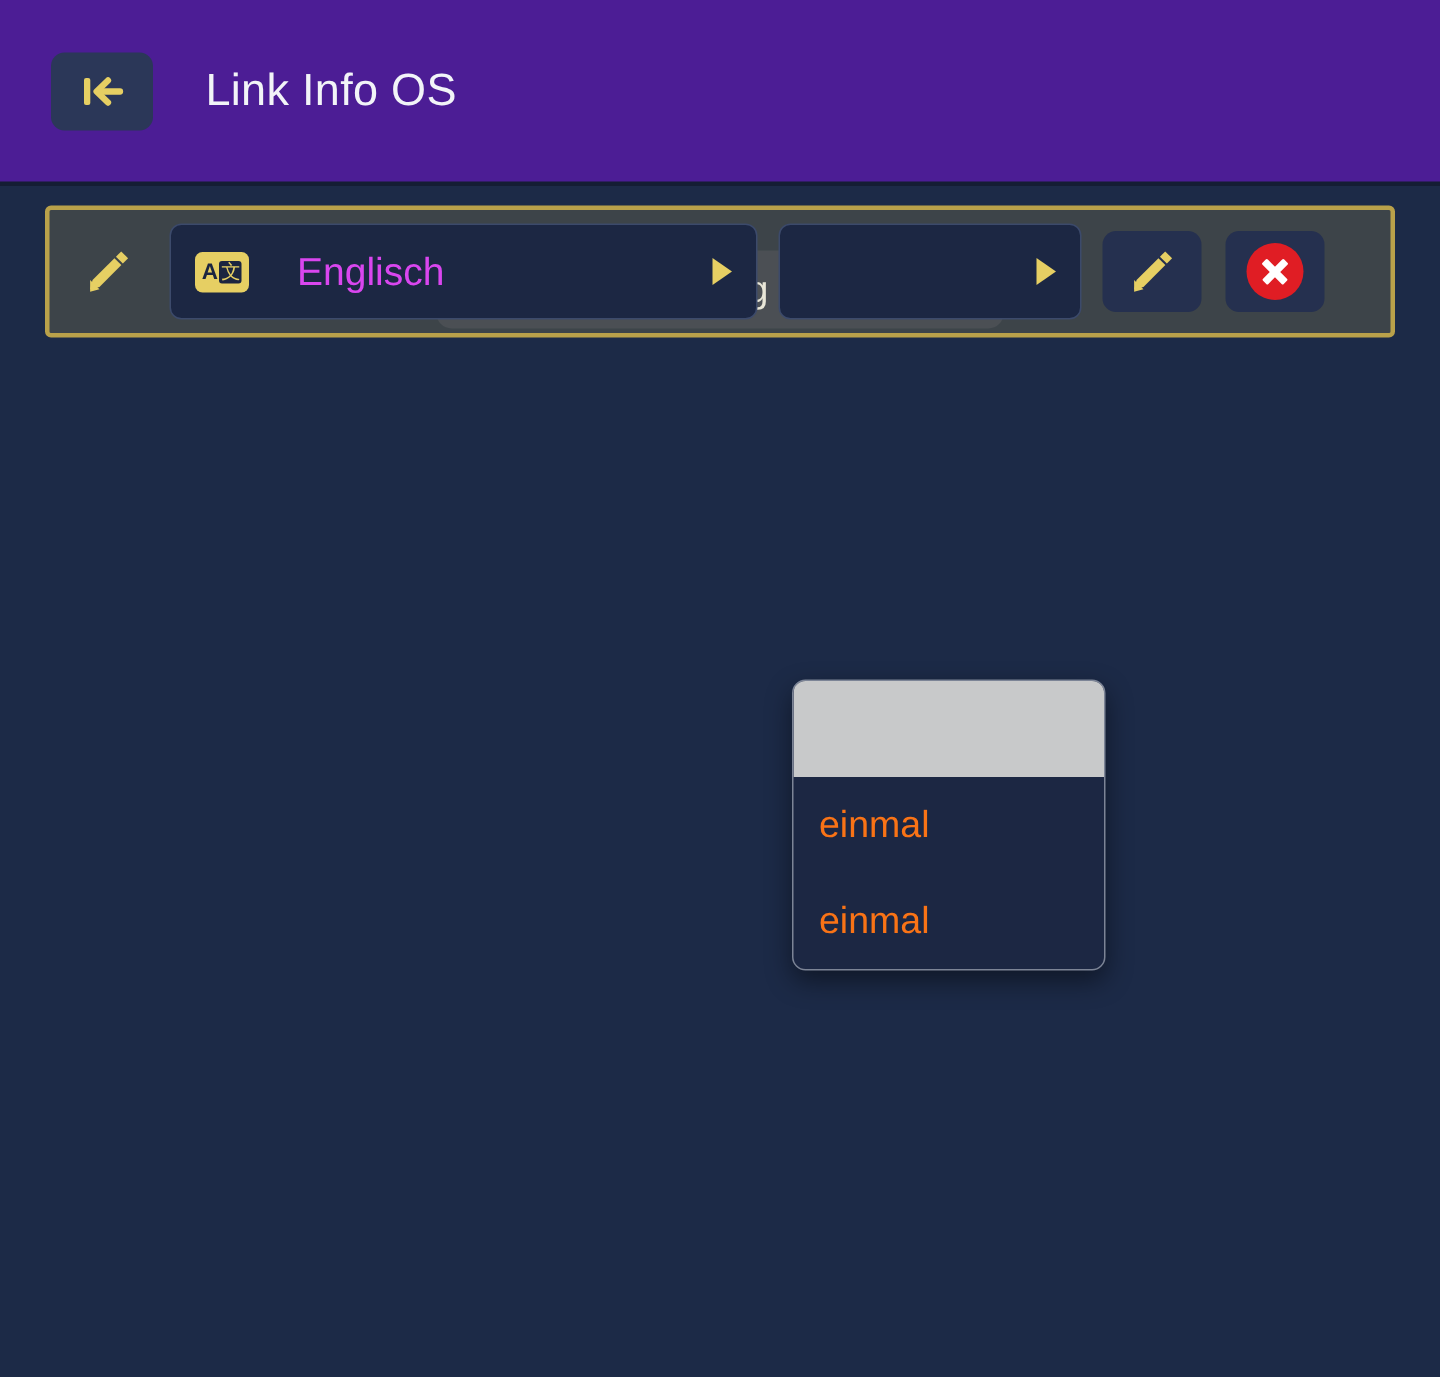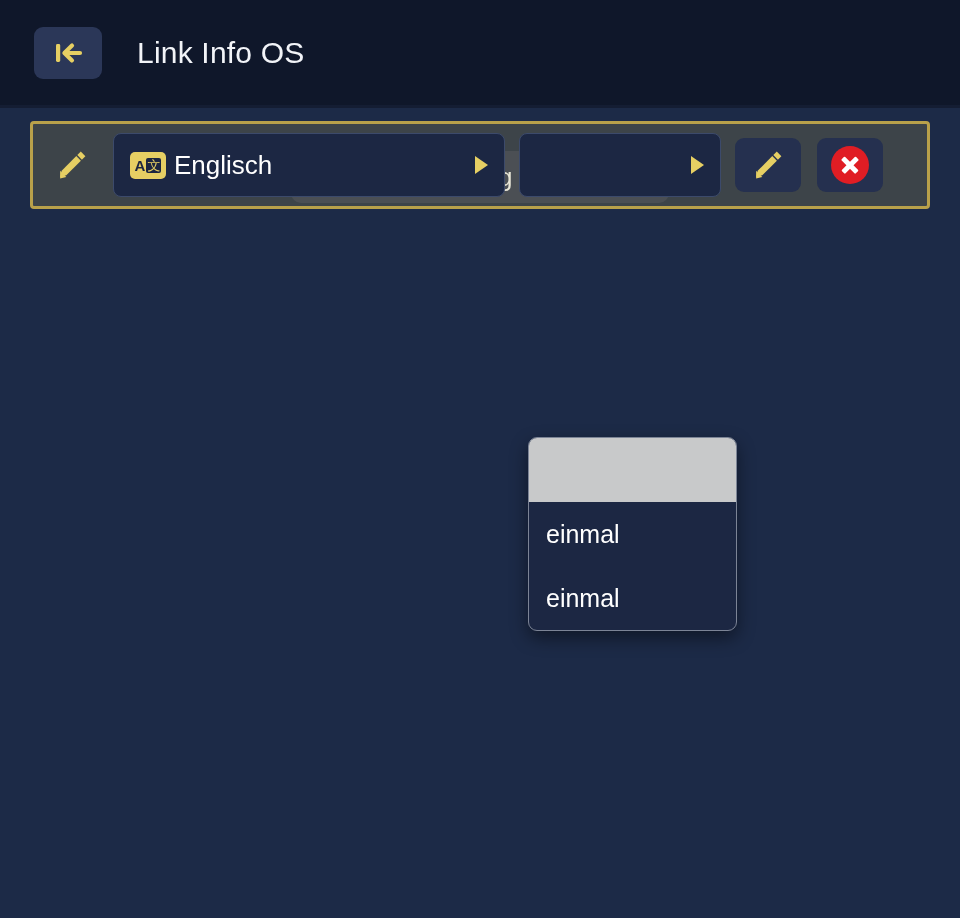--- a/index.html
+++ b/index.html
@@ -11,22 +11,22 @@
     height: 918px;
     background: #1c2a47;
     font-family: "Liberation Sans", sans-serif;
     overflow: hidden;
     position: relative;
     -webkit-font-smoothing: antialiased;
   }
 
   
   .app-header {
-    height: 108px;
-    background: #0f172a;
+    height: 124px;
+    background: #4c1d95;
     border-bottom: 3px solid #141d33;
     box-sizing: border-box;
     display: flex;
     align-items: center;
     padding-left: 34px;
   }
   .back-button {
     width: 68px;
     height: 52px;
     background: #2b3758;
@@ -157,23 +157,23 @@
     font-size: 13px;
     line-height: 15px;
     width: 15px;
     height: 15px;
     text-align: center;
     border-radius: 2px;
     font-family: "DejaVu Sans", sans-serif;
     overflow: hidden;
   }
   .lang-label {
-    color: #ffffff;
+    color: #d946ef;
     font-size: 26px;
-    margin-left: 8px;
+    margin-left: 32px;
     white-space: nowrap;
     flex: 1 1 auto;
   }
   .caret {
     width: 0;
     height: 0;
     border-left: 13px solid #e6cf63;
     border-top: 9px solid transparent;
     border-bottom: 9px solid transparent;
     flex: 0 0 auto;
@@ -246,21 +246,21 @@
     border-radius: 9px;
     box-shadow: 0 7px 18px rgba(0,0,0,0.45);
     overflow: hidden;
     z-index: 20;
   }
   .dd-option {
     height: 64px;
     display: flex;
     align-items: center;
     padding-left: 17px;
-    color: #ffffff;
+    color: #f97316;
     font-size: 25px;
     cursor: pointer;
     box-sizing: border-box;
   }
   .dd-option.selected {
     background: #c8c9ca;
     color: #1b2540;
   }
 </style>
 </head>

